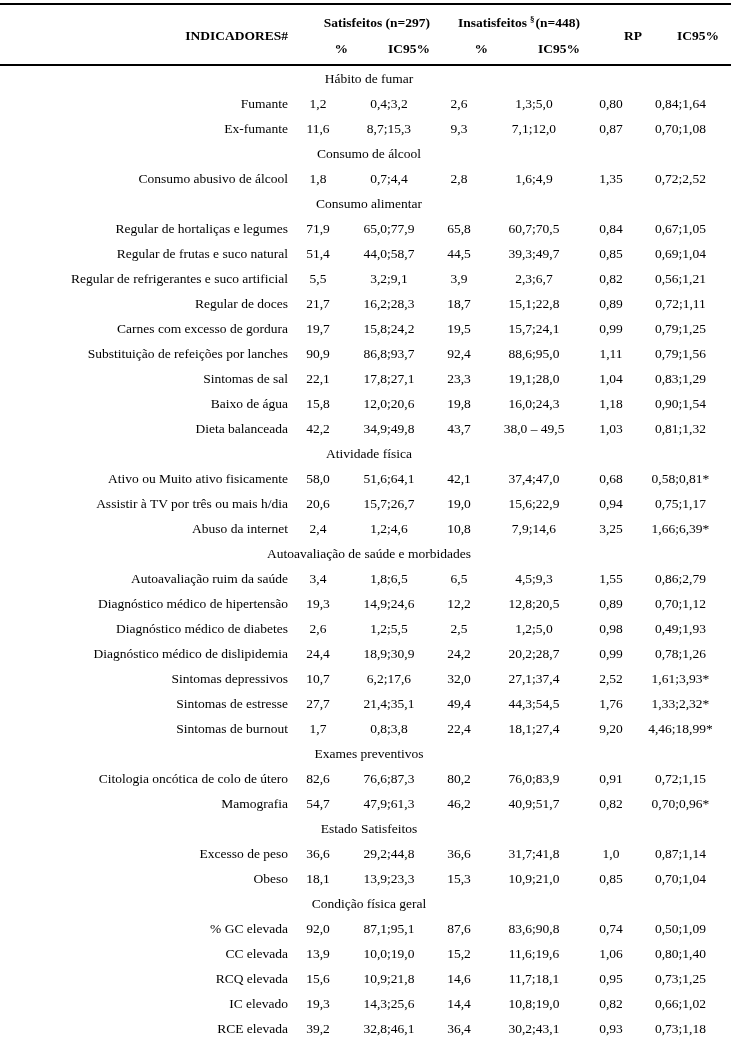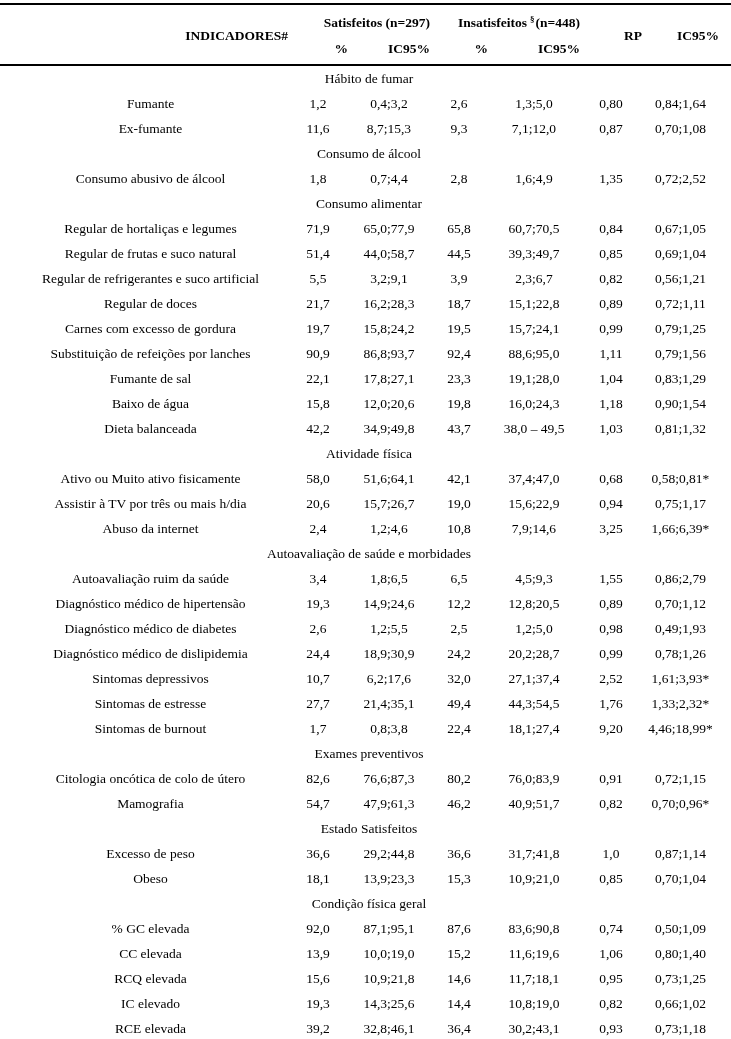--- a/index.html
+++ b/index.html
@@ -18,21 +18,21 @@
   thead th{
     font-weight:bold;text-align:right;vertical-align:middle;
     padding:0;font-size:13.5px;line-height:1.15;white-space:nowrap;
   }
   thead tr.group-row th{height:30px;padding-top:3px;}
   thead tr.sub-row th{height:22px;padding-bottom:4px;}
   tbody td{
     height:25px;padding:0;text-align:center;vertical-align:middle;
     white-space:nowrap;font-size:13.5px;
   }
-  td.label-cell{text-align:center;padding-left:13px;}
+  td.label-cell{text-align:right;padding-left:13px;}
   tr.section-row td{text-align:center;padding-left:7px;}
   th.last-col,td.last-col{padding-right:12px;}
   sup{font-size:9px;vertical-align:super;line-height:0;margin:0 1px 0 3px;}
 </style>
 </head>
 <body>
 
 <div class="table-wrap">
   <table>
     <colgroup>
@@ -144,21 +144,21 @@
         <tr class="data-row">
           <td class="label-cell">Substituição de refeições por lanches</td>
           <td>90,9</td>
           <td>86,8;93,7</td>
           <td>92,4</td>
           <td>88,6;95,0</td>
           <td>1,11</td>
           <td class="last-col">0,79;1,56</td>
         </tr>
         <tr class="data-row">
-          <td class="label-cell">Fumante de sal</td>
+          <td class="label-cell">Sintomas de sal</td>
           <td>22,1</td>
           <td>17,8;27,1</td>
           <td>23,3</td>
           <td>19,1;28,0</td>
           <td>1,04</td>
           <td class="last-col">0,83;1,29</td>
         </tr>
         <tr class="data-row">
           <td class="label-cell">Baixo de água</td>
           <td>15,8</td>

